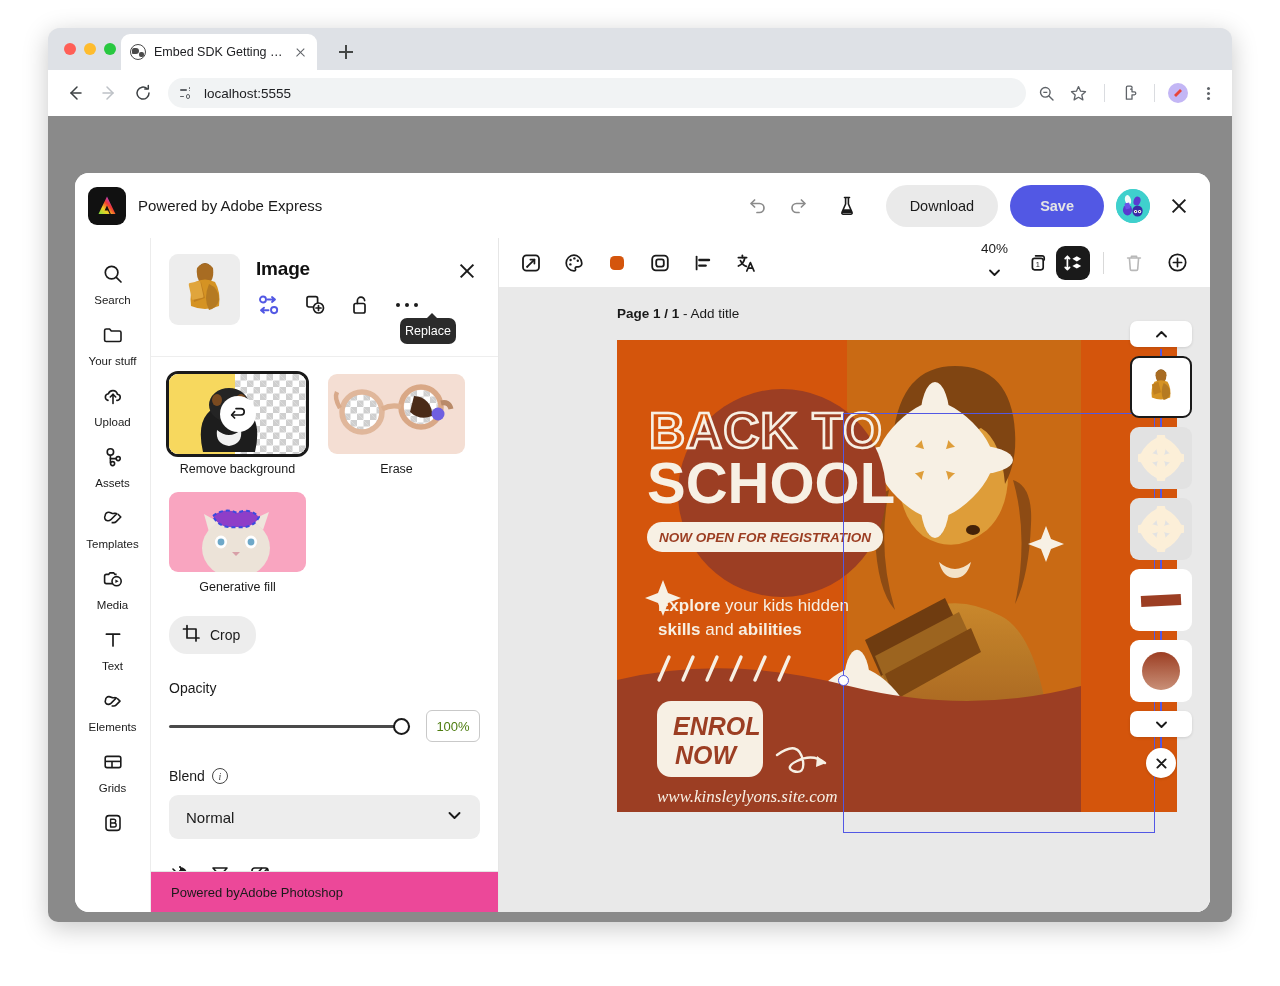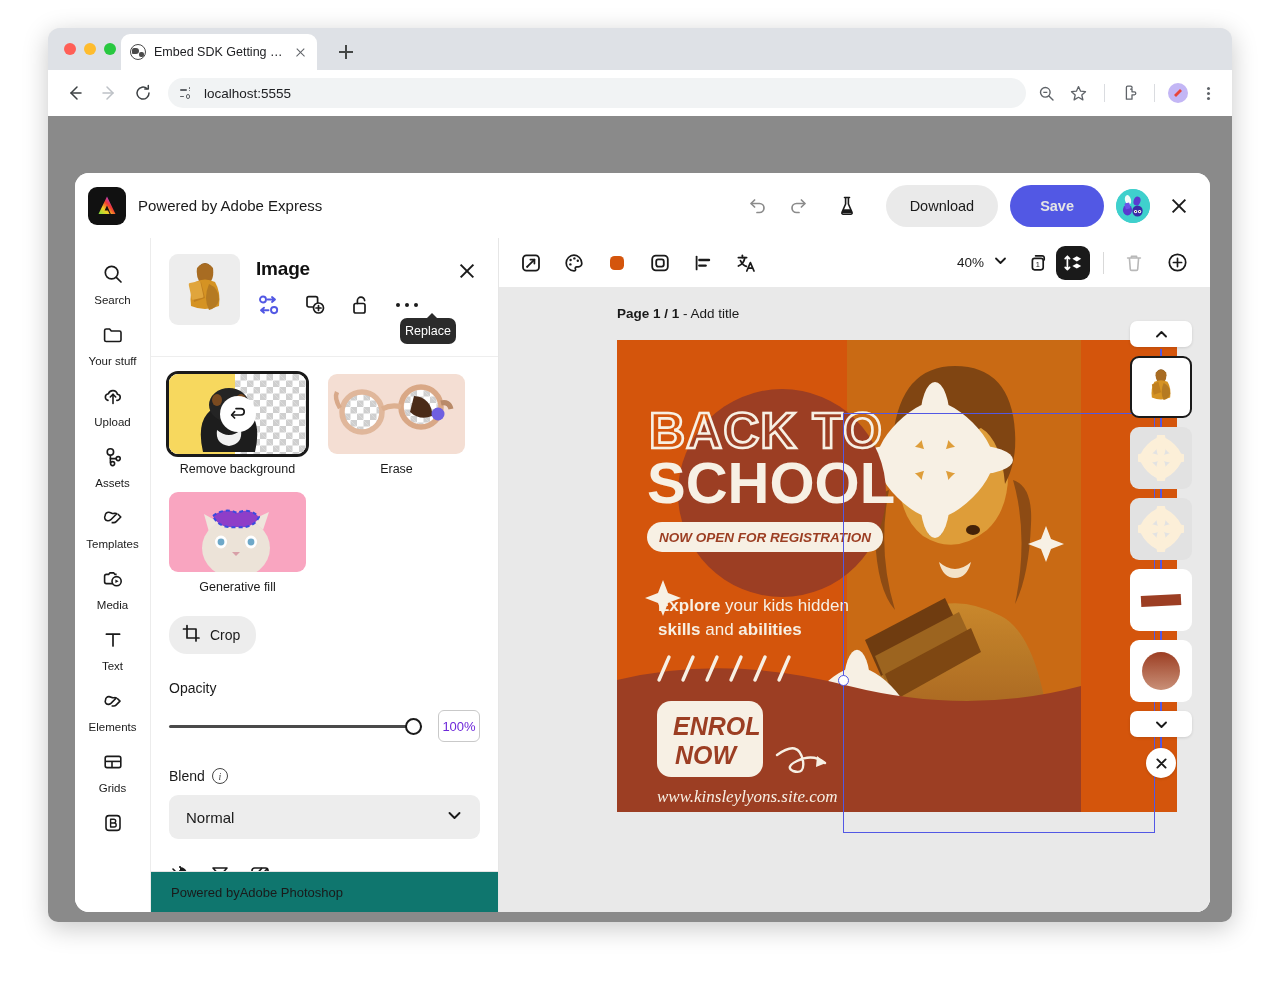--- a/index.html
+++ b/index.html
@@ -243,56 +243,56 @@
   }
   .slider .track {
     position: absolute; left:0; right:0; top: 9px; height: 3px;
     background: #4a4a4a; border-radius: 2px;
   }
   .slider .knob {
     position: absolute; top: 2px; width: 17px; height: 17px;
     border-radius: 50%; background: #fff; border: 2.2px solid #1a1a1a;
   }
   .num-field {
-    width: 42px; height: 32px; border: 1.4px solid #c9c9c9; border-radius: 6px;
-    display:flex; align-items:center; justify-content:center; font-size:13px; color:#6d28d9;
+    width: 54px; height: 32px; border: 1.4px solid #c9c9c9; border-radius: 6px;
+    display:flex; align-items:center; justify-content:center; font-size:13px; color:#4d7c0f;
     cursor: text;
   }
   .blend-row { display:flex; align-items:center; gap:7px; margin-top: 26px; }
   .info-i {
     width: 16px; height: 16px; border-radius: 50%; border: 1.3px solid #444;
     font-size: 10px; color: #444; display:flex; align-items:center; justify-content:center;
     font-style: italic; font-family: "Liberation Serif", serif;
   }
   .select {
     margin-top: 11px; height: 44px; background: #ededed; border-radius: 9px;
     display: flex; align-items: center; justify-content: space-between;
     padding: 0 17px; font-size: 15px; color: #1a1a1a; cursor: pointer;
   }
   .bgrow { display:flex; align-items:center; gap:18px; margin-top: 24px; color:#1a1a1a; }
 
   .panel-foot {
     height: 41px; border-top: 1px solid #e4e4e4; flex: none;
     display: flex; align-items: center; padding-left: 20px;
-    font-size: 13px; color: #1a1a1a; background:#0f766e;
+    font-size: 13px; color: #1a1a1a; background:#ec4899;
   }
   .panel-foot b { font-weight: 400; }
 
   
   .editor { flex: 1; display: flex; flex-direction: column; min-width: 0; background:#fff; }
   .ctoolbar {
     height: 49px; flex: none; display: flex; align-items: center;
     padding: 0 16px 0 15px; gap: 0;
   }
   .ct-icon {
     width: 34px; height: 34px; margin-right: 9px;
     display:flex; align-items:center; justify-content:center; cursor:pointer; color:#1a1a1a;
   }
   .ct-spacer { flex: 1; }
-  .zoom-ctrl { display:flex; align-items:center; gap:9px; cursor:pointer; margin-right: 14px; }
+  .zoom-ctrl { display:flex; align-items:center; gap:9px; cursor:pointer; margin-right: 14px; flex-direction: column; }
   .zoom-val { font-size: 13.5px; color: #1a1a1a; }
   .ct-pill {
     width: 34px; height: 34px; border-radius: 9px;
     display:flex; align-items:center; justify-content:center; cursor:pointer; color:#1a1a1a;
   }
   .ct-pill.on { background: #1a1a1a; color: #fff; }
   .ct-sep { width: 1px; height: 22px; background: #d9d9d9; margin: 0 13px; }
 
   .canvas-area {
     flex: 1; background: #e9e9e9; position: relative; overflow: hidden;

